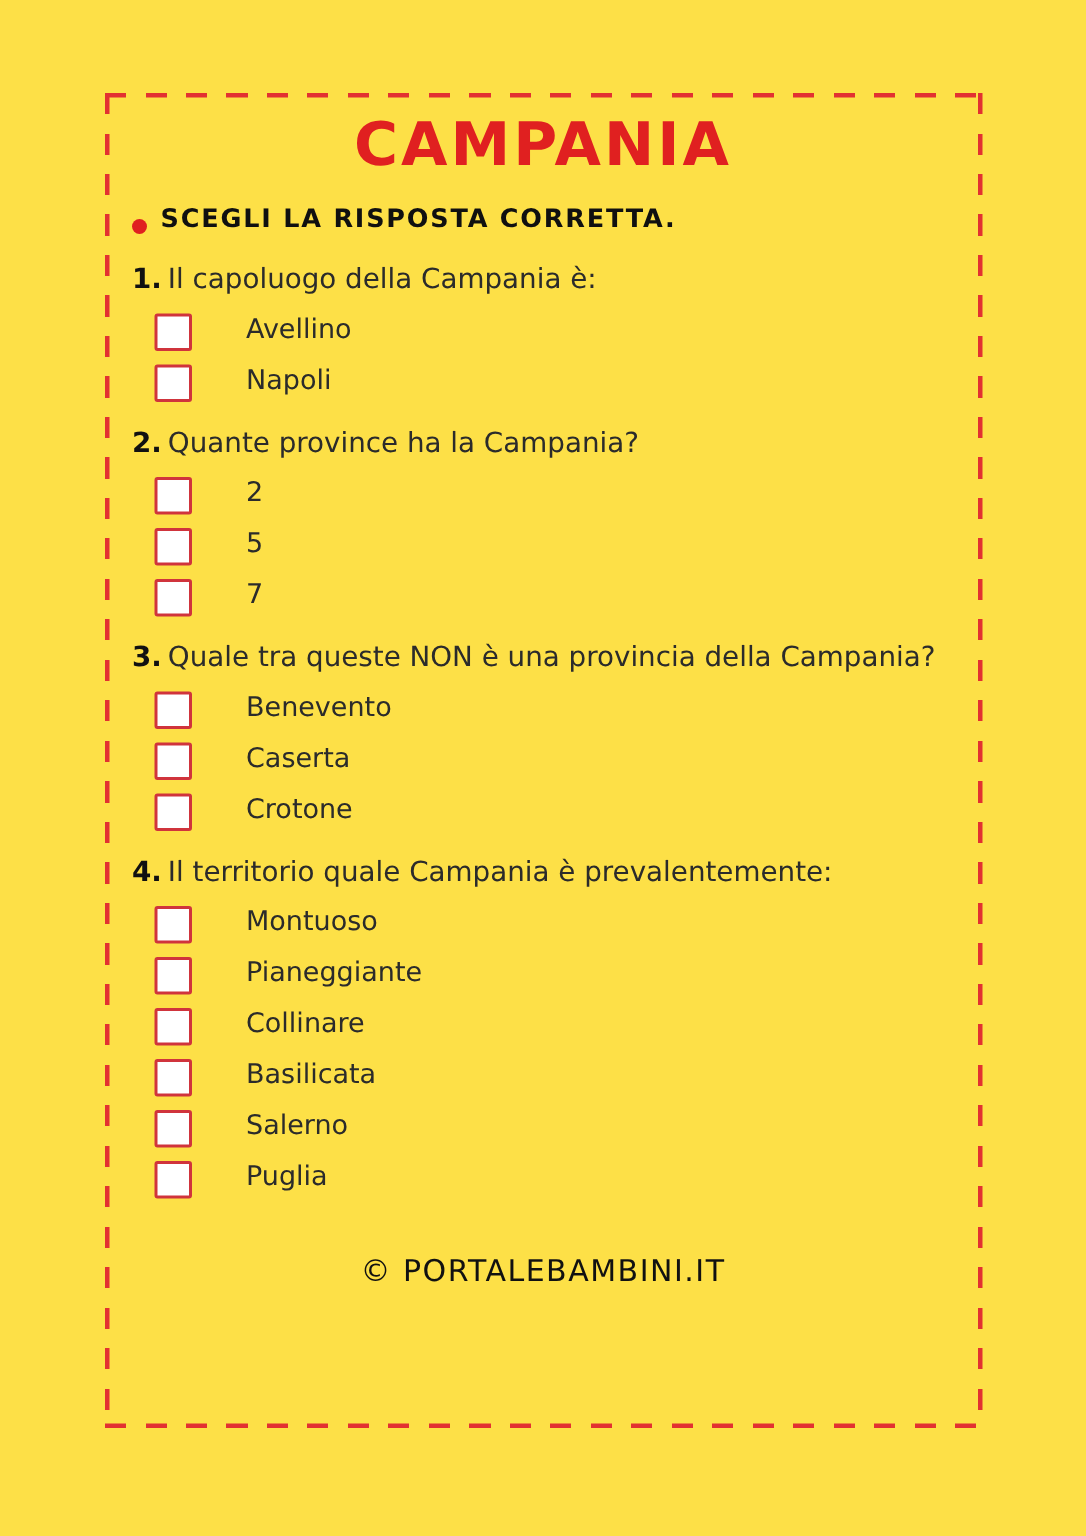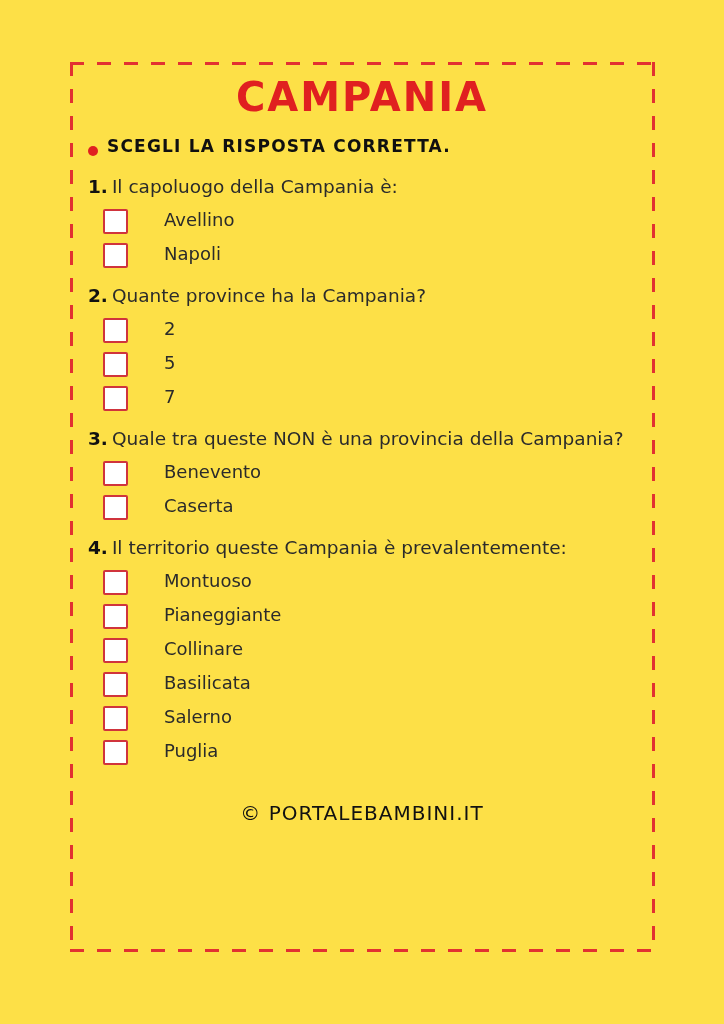--- a/index.html
+++ b/index.html
@@ -144,23 +144,27 @@
       <span class="qnum">3.</span><span>Quale tra queste NON è una provincia della Campania?</span>
     </div>
     <div class="option-row">
       <span class="checkbox"></span>
       <span class="option-label">Benevento</span>
     </div>
     <div class="option-row">
       <span class="checkbox"></span>
       <span class="option-label">Caserta</span>
     </div>
+    <div class="option-row">
+      <span class="checkbox"></span>
+      <span class="option-label">Crotone</span>
+    </div>
 
     <div class="question">
-      <span class="qnum">4.</span><span>Il territorio queste Campania è prevalentemente:</span>
+      <span class="qnum">4.</span><span>Il territorio quale Campania è prevalentemente:</span>
     </div>
     <div class="option-row">
       <span class="checkbox"></span>
       <span class="option-label">Montuoso</span>
     </div>
     <div class="option-row">
       <span class="checkbox"></span>
       <span class="option-label">Pianeggiante</span>
     </div>
     <div class="option-row">

